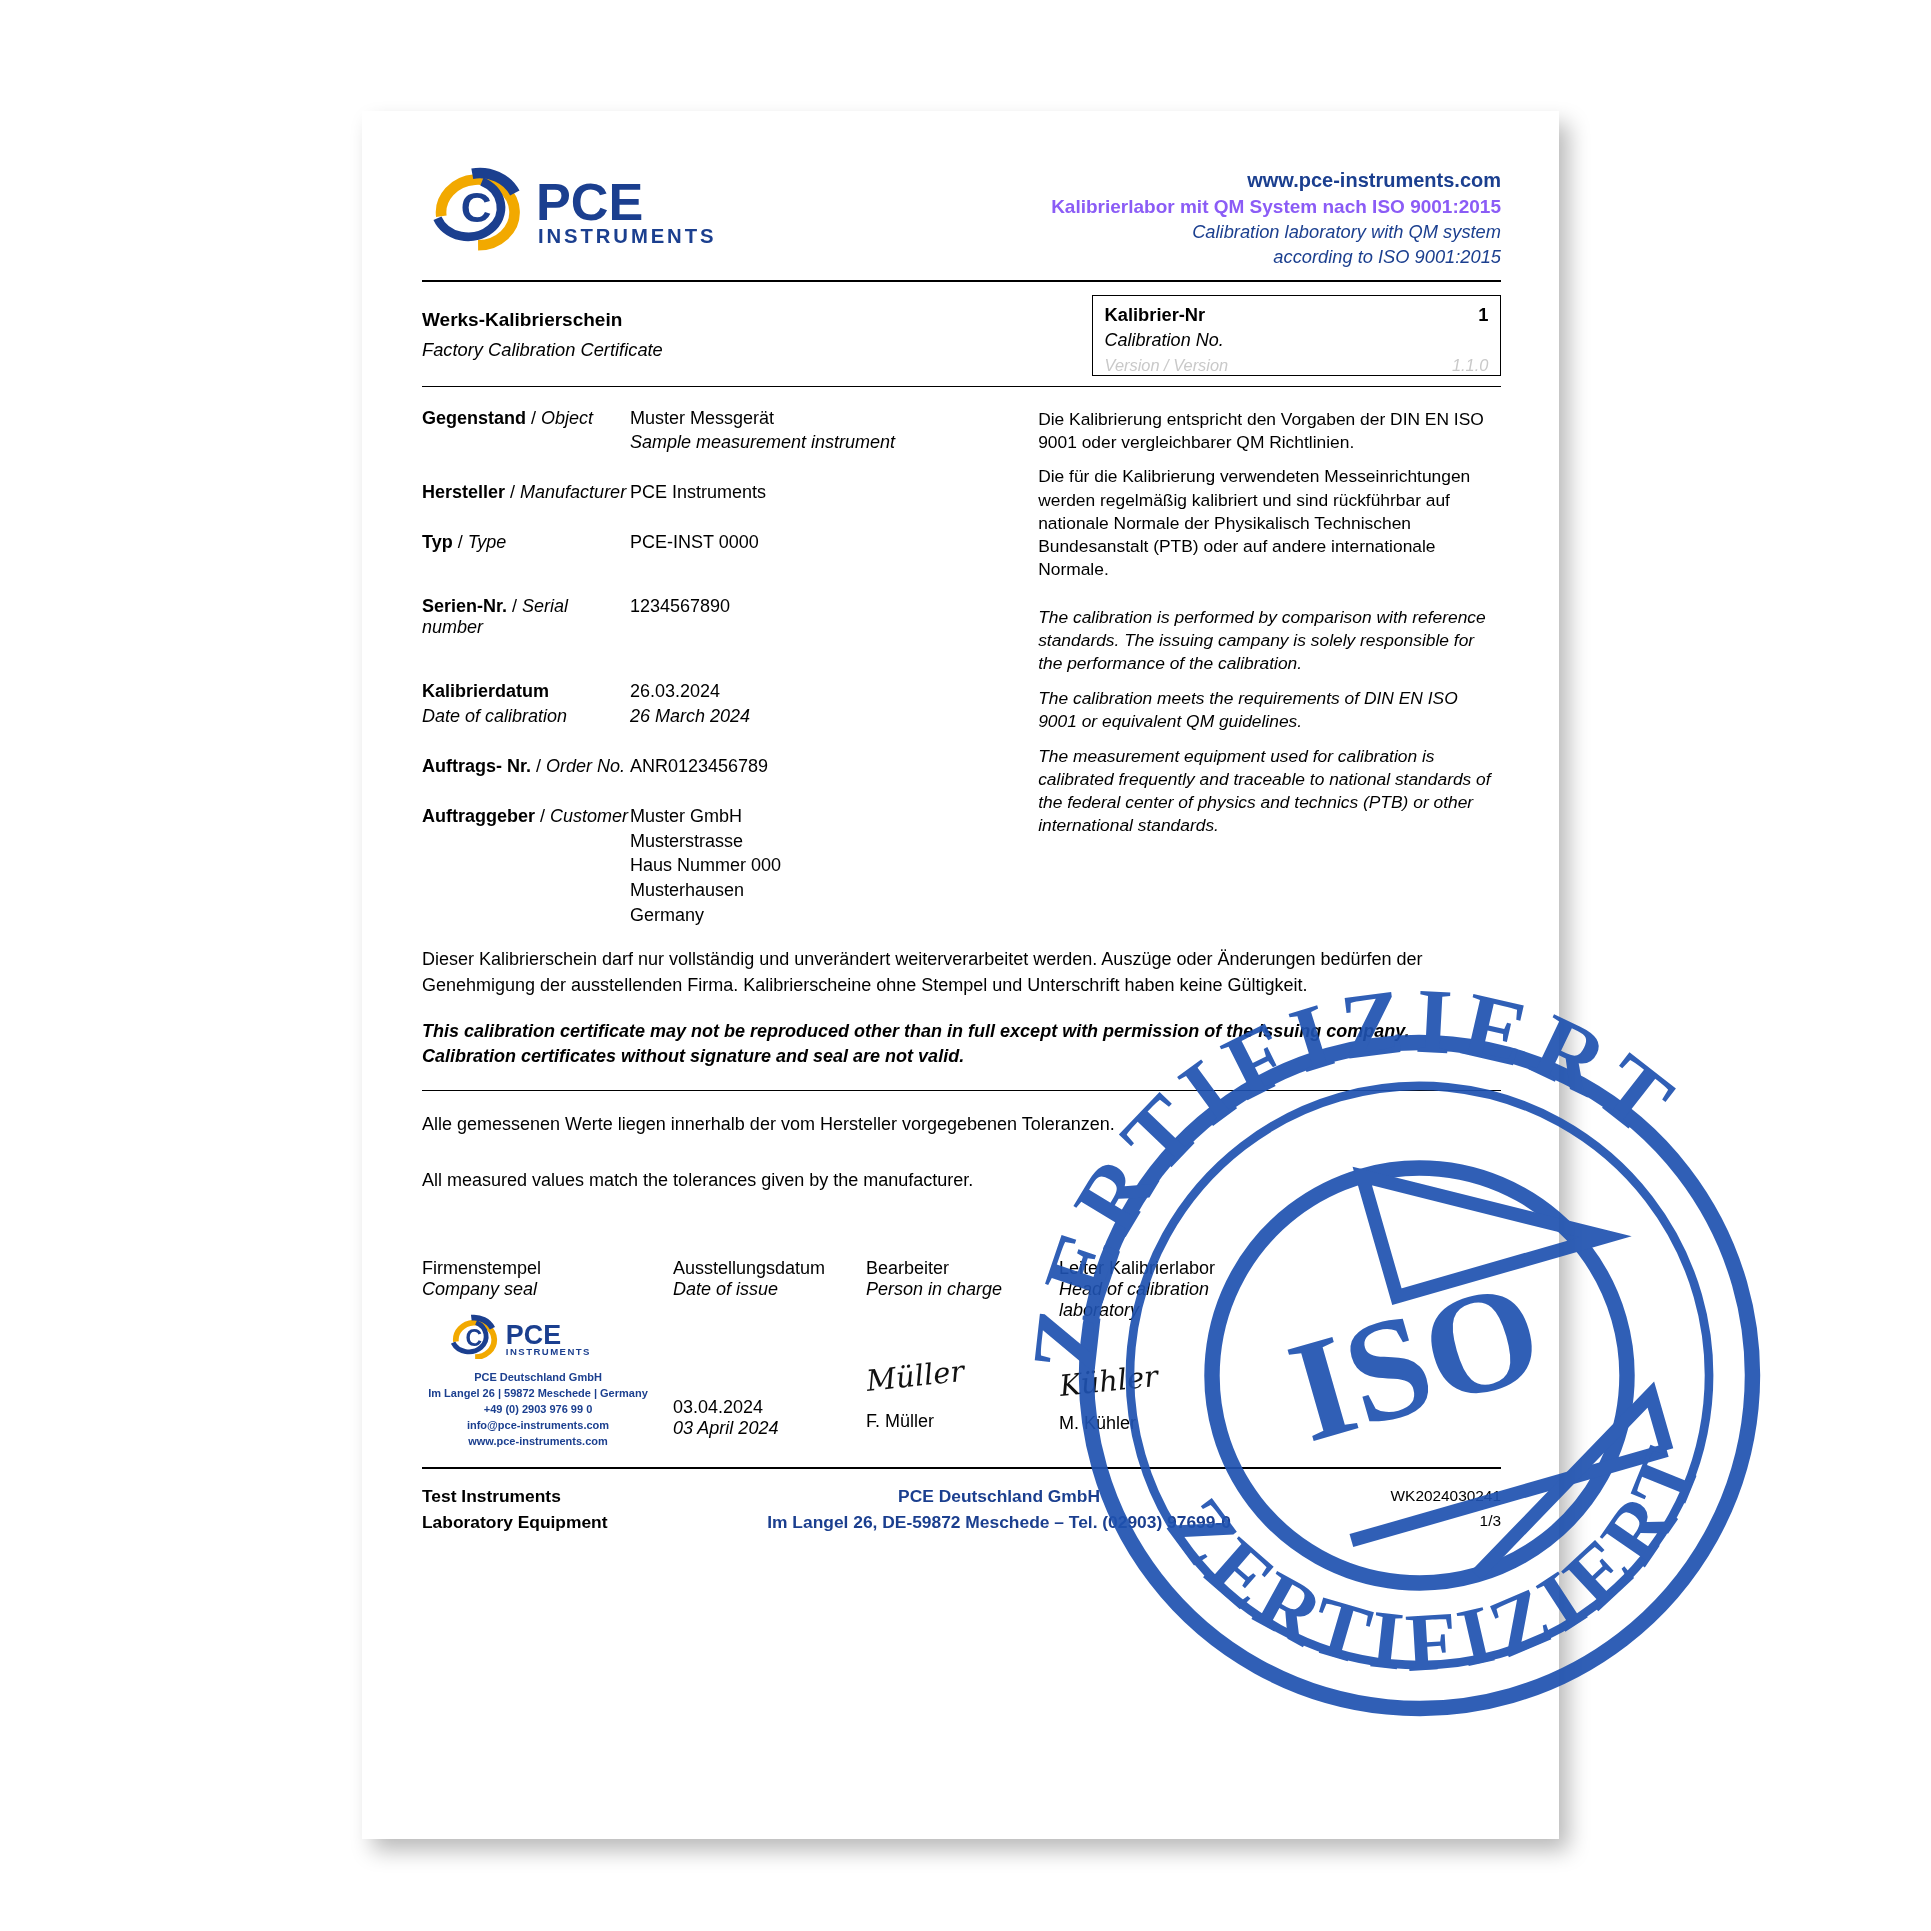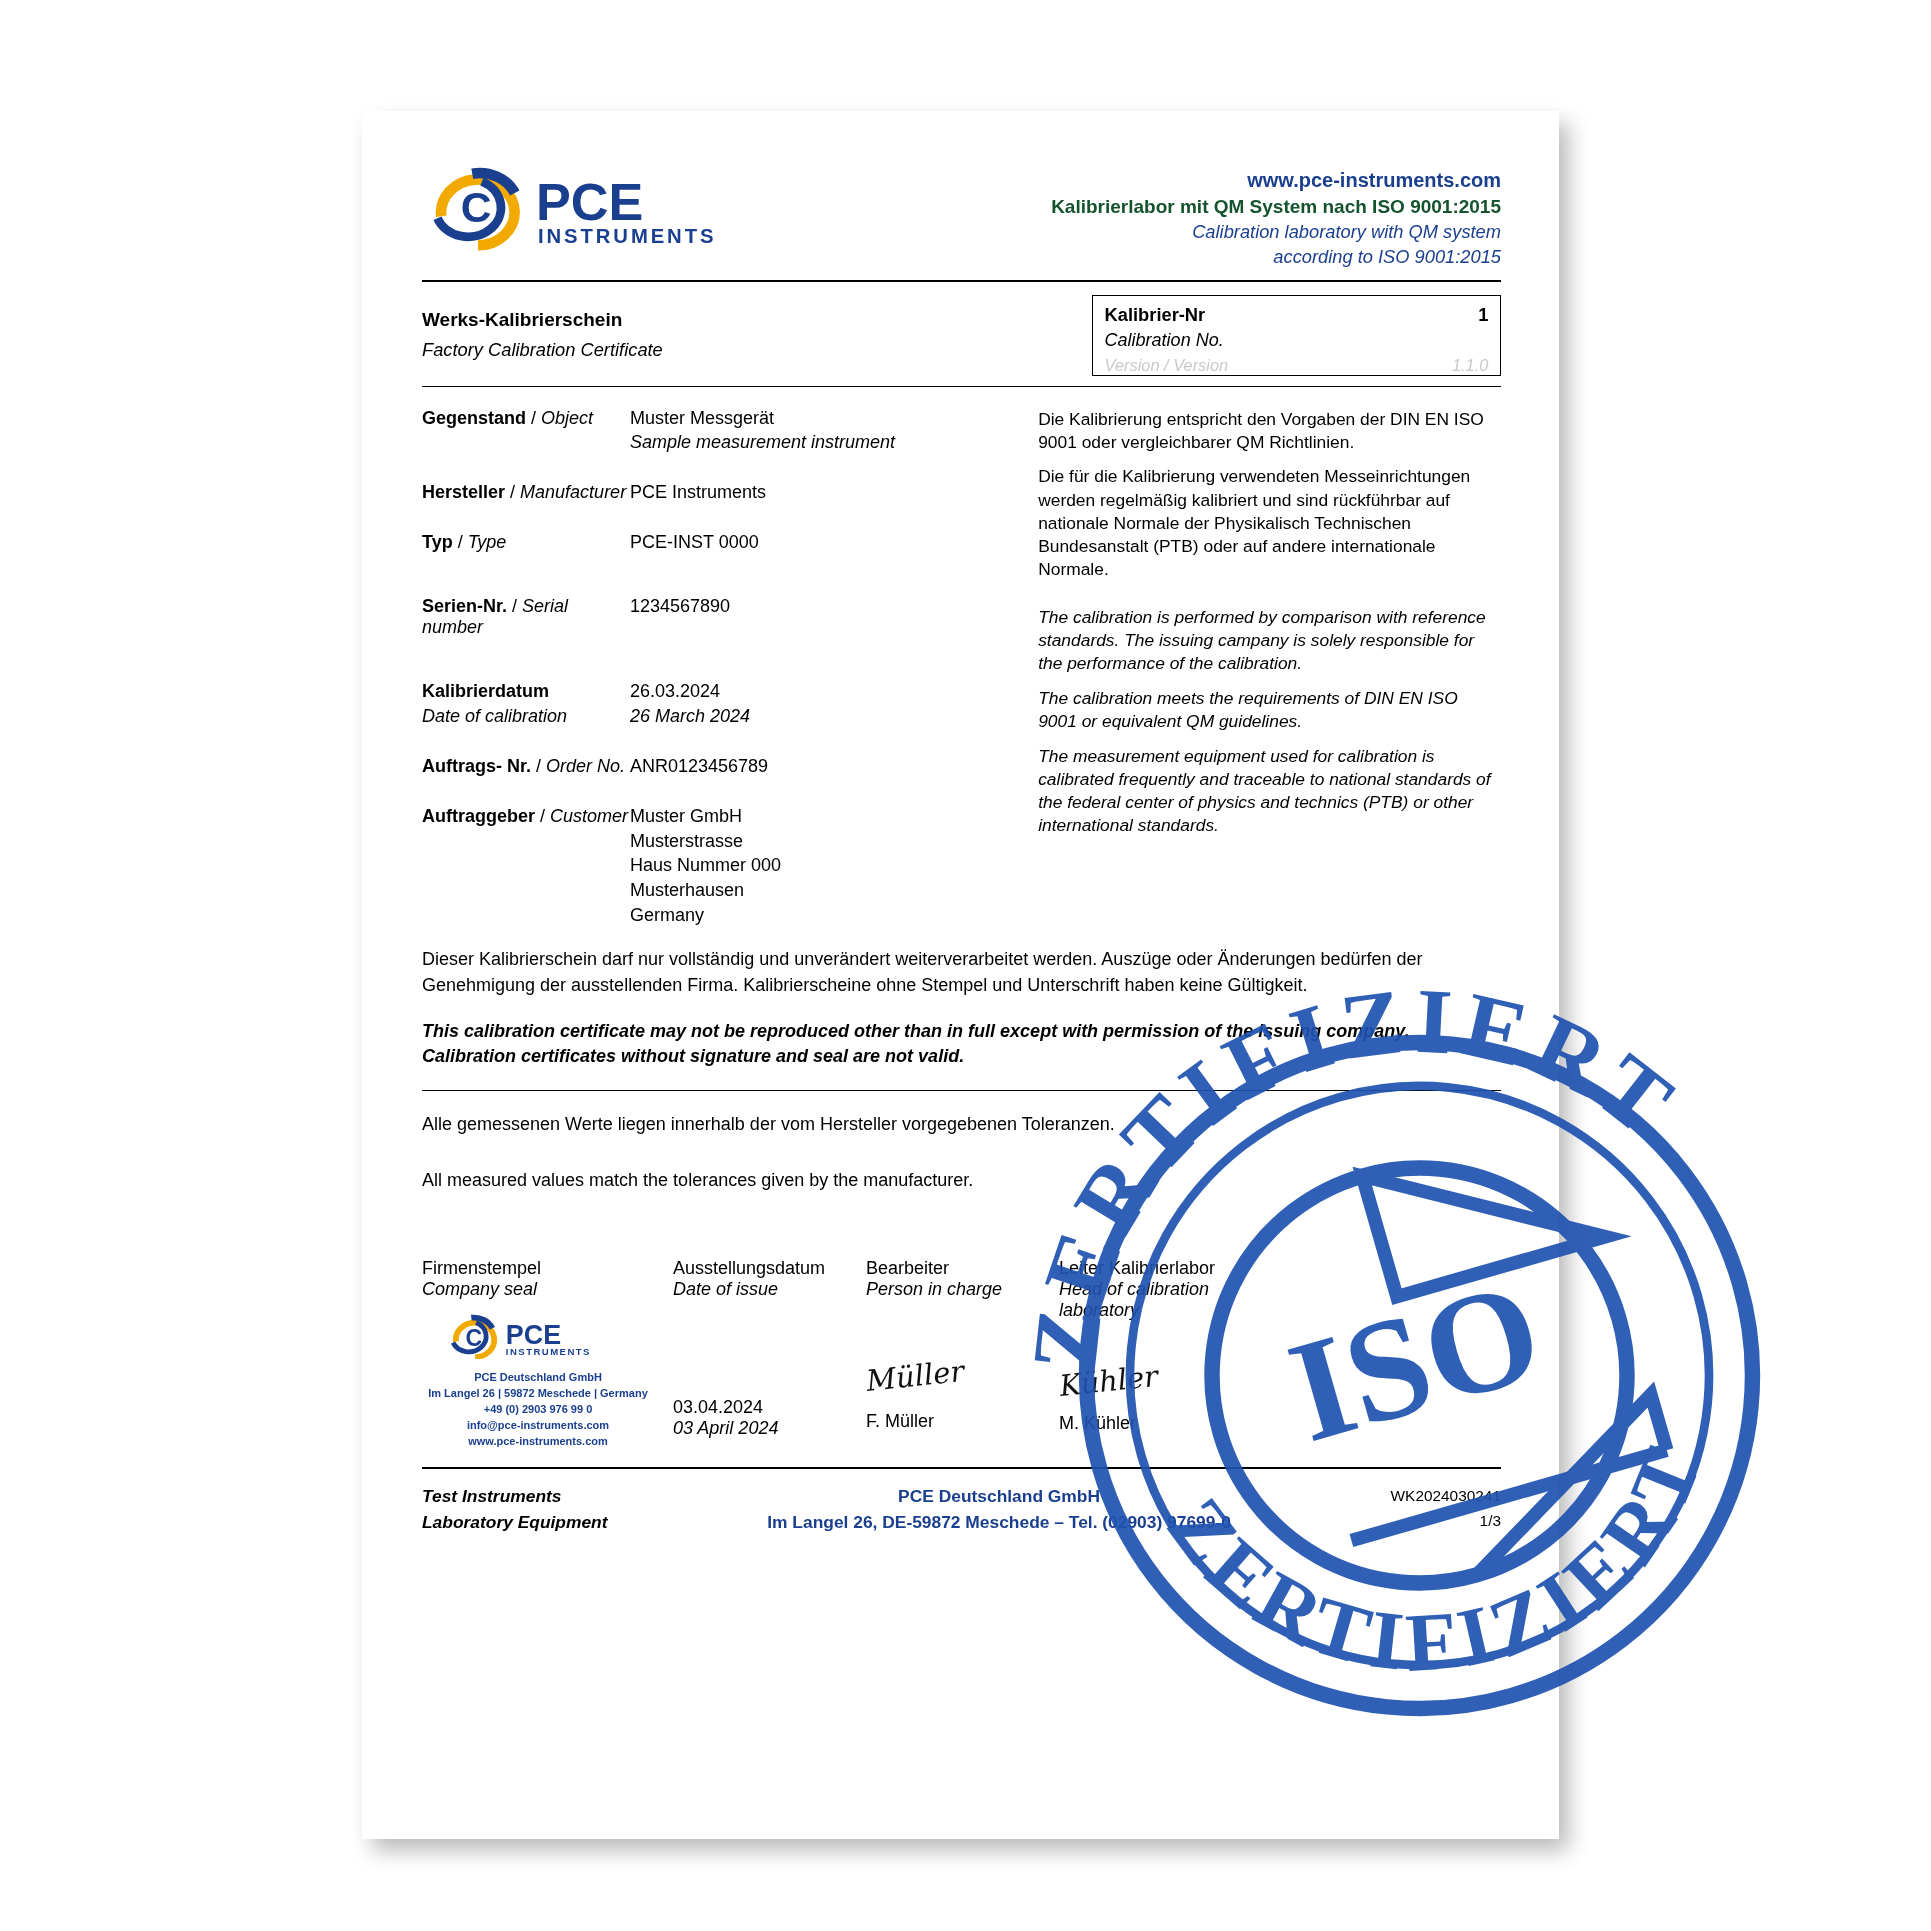--- a/index.html
+++ b/index.html
@@ -25,21 +25,21 @@
   }
   
   .header{
     display:flex;justify-content:space-between;align-items:flex-start;
     height:116px;
   }
   .logo{position:relative;width:406px;height:106px;}
   .logo svg{position:absolute;left:0;top:9.7px;}
   .hdr-right{text-align:right;padding-top:17.4px;line-height:1.35;}
   .hdr-right .l1{font-size:20px;font-weight:bold;color:#1b3f8f;}
-  .hdr-right .l2{font-size:19px;font-weight:bold;color:#14532d;}
+  .hdr-right .l2{font-size:19px;font-weight:bold;color:#8b5cf6;}
   .hdr-right .l3{font-size:18.3px;font-style:italic;color:#1b3f8f;}
   .rule{border-top:2.4px solid #000;margin-top:13.5px;}
   .rule-thin{border-top:1.9px solid #000;}
   
   .titleblock{position:relative;height:104px;}
   .titleblock .t1{font-size:19px;font-weight:bold;padding-top:27px;}
   .titleblock .t2{font-size:18.3px;font-style:italic;padding-top:8.7px;}
   .calbox{
     position:absolute;right:0;top:13.5px;width:409px;height:81px;
     border:1.9px solid #000;box-sizing:border-box;padding:7.7px 11.6px;
@@ -78,21 +78,21 @@
   .sigcol .en{font-style:italic;}
   .c1{width:251px;}
   .c2{width:193px;}
   .c3{width:193px;}
   .c4{width:251px;}
   .stamp{margin-top:11.6px;text-align:center;width:232px;}
   .stampcontact{font-size:11px;font-weight:bold;color:#1b3f8f;line-height:1.45;margin-top:5.8px;}
   .hr-bottom{border-top:2.4px solid #000;margin-top:17.4px;}
   
   .footer{display:flex;justify-content:space-between;margin-top:15.4px;align-items:flex-start;}
-  .foot-left{font-size:17.4px;font-weight:bold;line-height:1.45;font-style:italic;}
+  .foot-left{font-size:17.4px;font-weight:bold;line-height:1.45;}
   .foot-mid{font-size:17.4px;font-weight:bold;color:#1b3f8f;text-align:center;line-height:1.45;}
   .foot-right{font-size:15.4px;text-align:right;line-height:1.6;}
   
   .hand{font-family:"DejaVu Serif", serif;font-style:italic;font-size:29px;color:#111;transform:rotate(-6deg);}
   
   .isostamp{
     position:absolute;left:1019px;top:975px;width:801px;height:801px;
     pointer-events:none;
   }
 </style>

